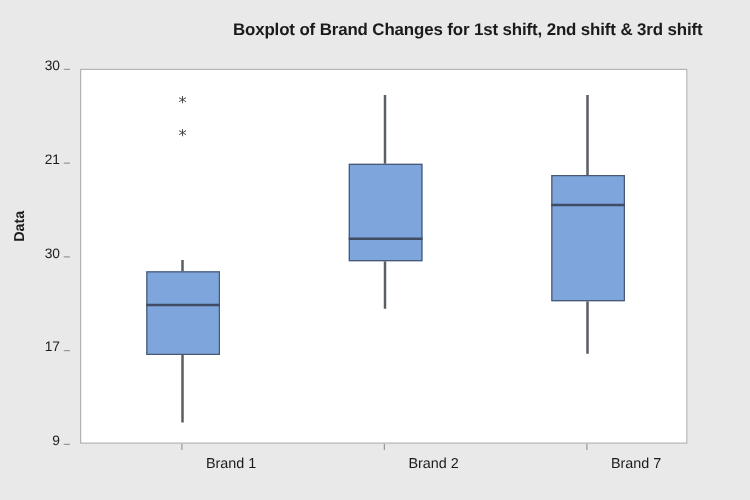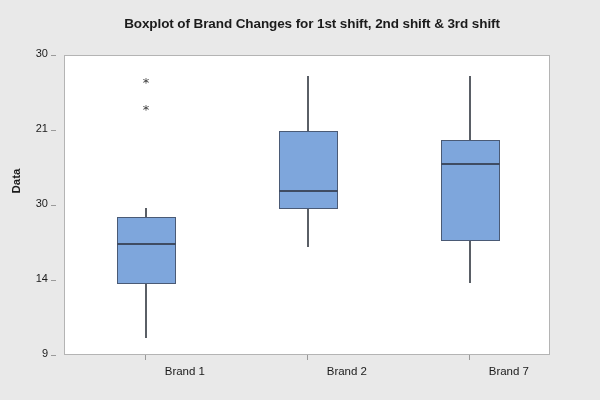--- a/index.html
+++ b/index.html
@@ -22,21 +22,21 @@
   
   #chart-title {
     position: absolute;
     left: 62px;
     top: 16px;
     width: 500px;
     font-size: 13.5px;
     font-weight: bold;
     color: #1b1b1b;
     letter-spacing: -0.1px;
-    text-align: center;
+    text-align: right;
     white-space: nowrap;
   }
   
   #plot-area {
     position: absolute;
     left: 64px;
     top: 55px;
     width: 486px;
     height: 300px;
     background: #ffffff;
@@ -147,21 +147,21 @@
       </div>
       <div class="y-tick" style="top: 130px; left: 0px;">
         <span class="tick-text">21</span>
         <span class="tick-mark"></span>
       </div>
       <div class="y-tick" style="top: 205px; left: 0px;">
         <span class="tick-text">30</span>
         <span class="tick-mark"></span>
       </div>
       <div class="y-tick" style="top: 280px; left: 0px;">
-        <span class="tick-text">14</span>
+        <span class="tick-text">17</span>
         <span class="tick-mark"></span>
       </div>
       <div class="y-tick" style="top: 355px; left: 0px;">
         <span class="tick-text">9</span>
         <span class="tick-mark"></span>
       </div>
     </div>
 
   <div id="plot-area">
     <div id="plot-inner">

